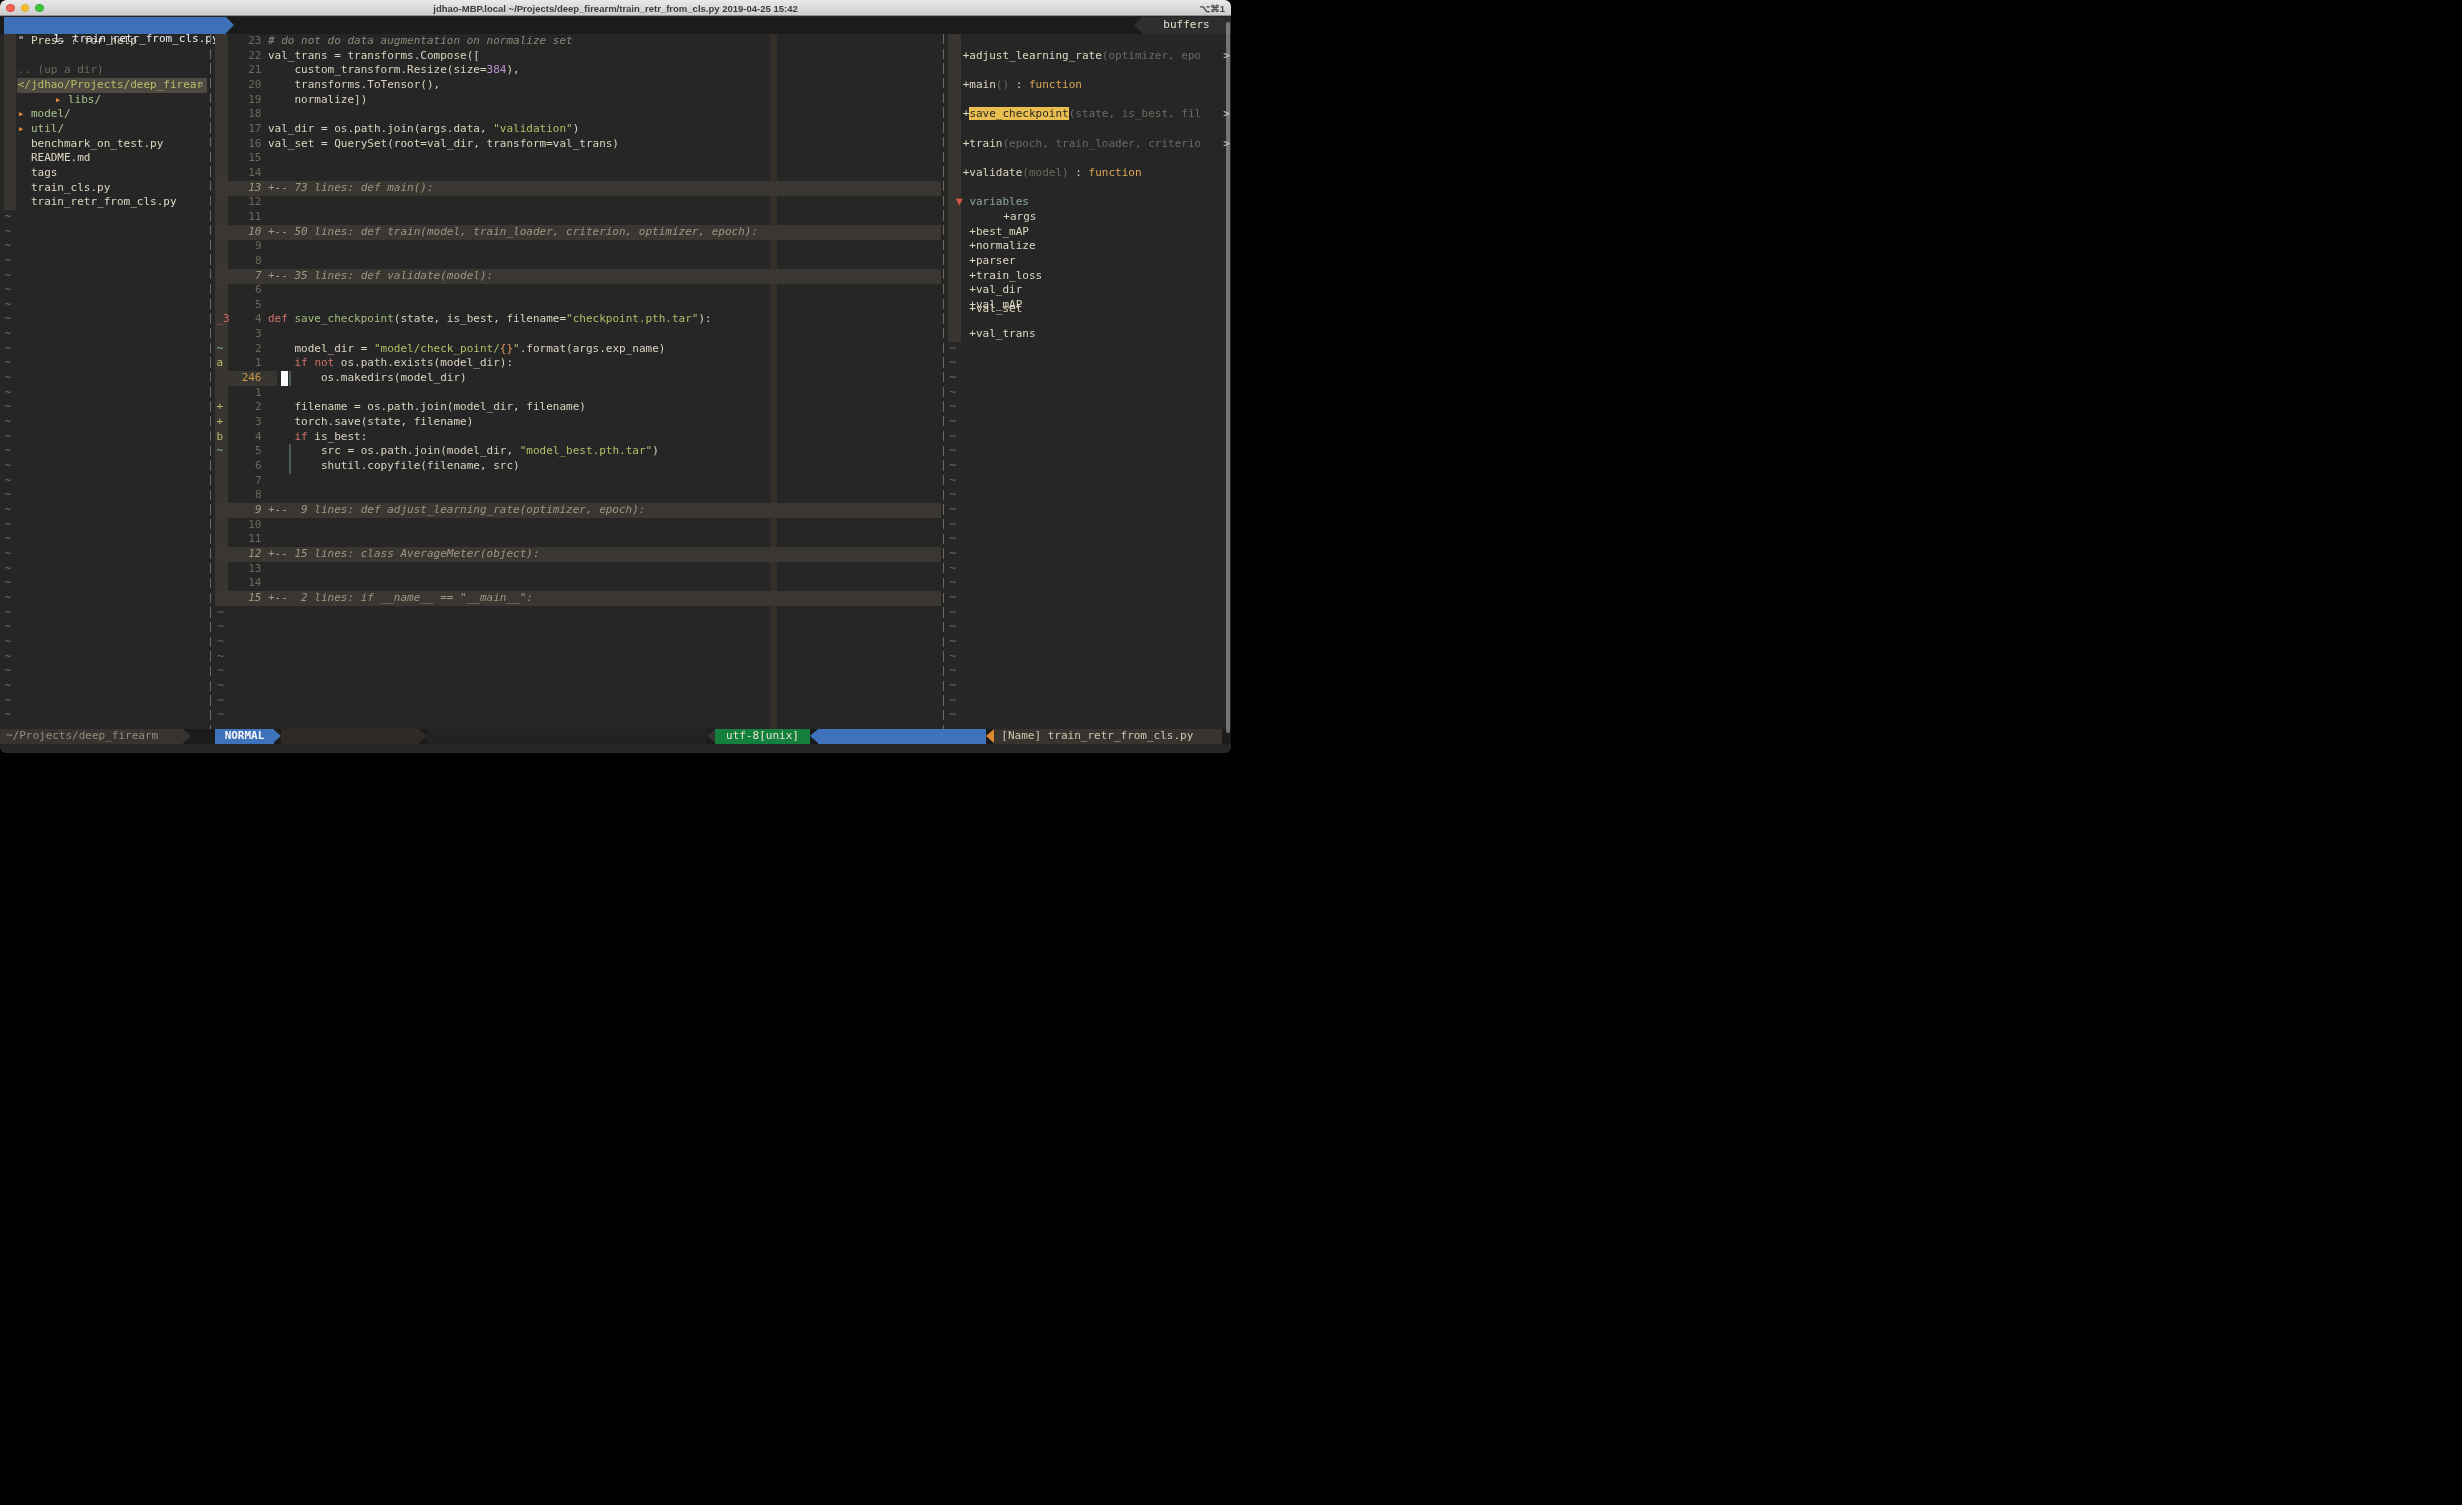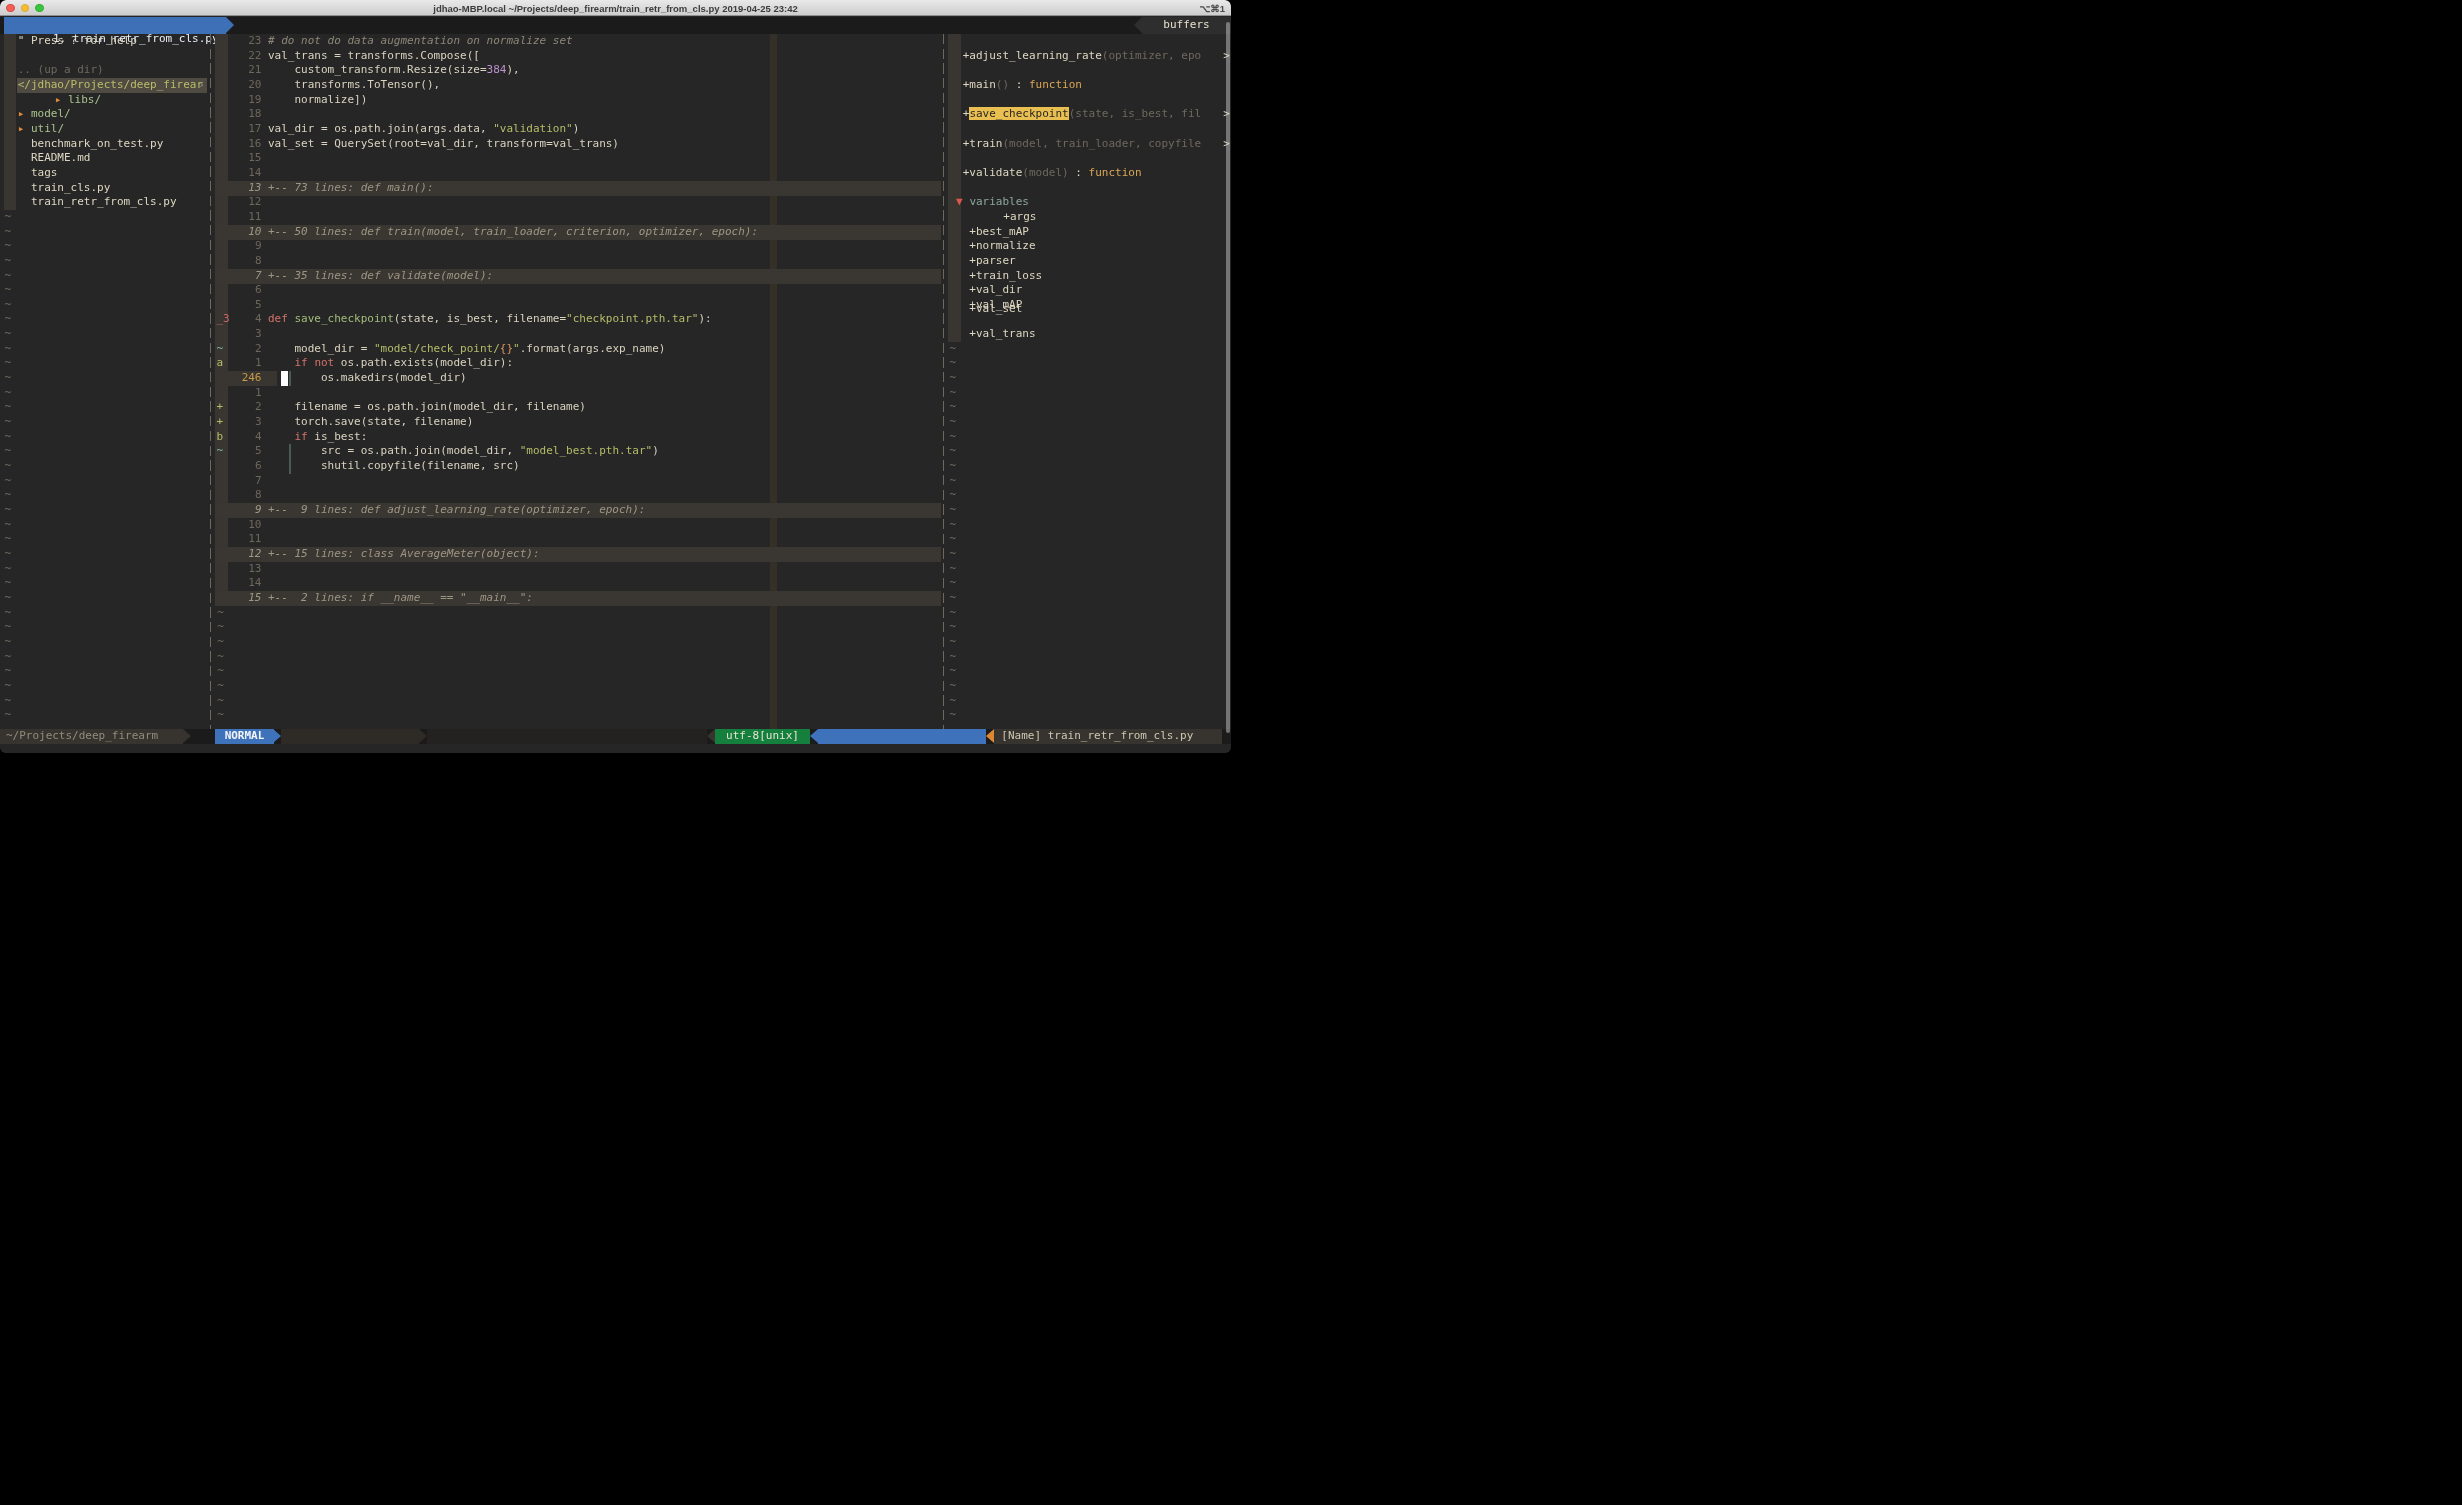--- a/index.html
+++ b/index.html
@@ -86,21 +86,21 @@
 </style>
 </head>
 <body>
 
 <div class="screen">
 
   <div class="titlebar">
     <span class="tl red"></span>
     <span class="tl yel"></span>
     <span class="tl grn"></span>
-    <div class="title-text">jdhao-MBP.local  ~/Projects/deep_firearm/train_retr_from_cls.py  2019-04-25 23:42</div>
+    <div class="title-text">jdhao-MBP.local  ~/Projects/deep_firearm/train_retr_from_cls.py  2019-04-25 15:42</div>
     <div class="hotkey">⌥⌘1</div>
   </div>
 
   <div class="tabline">
     <div class="tab">
       <span>1. train_retr_from_cls.py</span>
       <i class="tab-arrow"></i>
     </div>
     <i class="buffers-notch"></i>
     <div class="buffers">buffers</div>
@@ -212,21 +212,21 @@
     </div>
   <div class="vsep" style="left:940px">
       <i></i>
     </div>
 
   <div class="win" id="tagbar">
       <div class="stripe" style="left: 0px; top: 0px; width: 12.5px; height: 308px;"></div>
       <div class="row" style="top: 14.7px;"><span style="position: absolute; left: 1.5px; white-space: pre;"><span class="c-file">  +adjust_learning_rate</span><span class="c-dim">(optimizer, epo</span></span><span class="trunc" style="color: rgb(222, 216, 194);">&gt;</span></div>
       <div class="row" style="top: 44px;"><span style="position: absolute; left: 1.5px; white-space: pre;"><span class="c-file">  +main</span><span class="c-dim">()</span><span class="c-file"> : </span><span class="c-typ">function</span></span></div>
       <div class="row" style="top: 73px;"><span style="position: absolute; left: 1.5px; white-space: pre;"><span class="c-file">  +</span><span class="c-hl">save_checkpoint</span><span class="c-dim">(state, is_best, fil</span></span><span class="trunc" style="color: rgb(222, 216, 194);">&gt;</span></div>
-      <div class="row" style="top: 103px;"><span style="position: absolute; left: 1.5px; white-space: pre;"><span class="c-file">  +train</span><span class="c-dim">(model, train_loader, copyfile</span></span><span class="trunc" style="color: rgb(222, 216, 194);">&gt;</span></div>
+      <div class="row" style="top: 103px;"><span style="position: absolute; left: 1.5px; white-space: pre;"><span class="c-file">  +train</span><span class="c-dim">(epoch, train_loader, criterio</span></span><span class="trunc" style="color: rgb(222, 216, 194);">&gt;</span></div>
       <div class="row" style="top: 132px;"><span style="position: absolute; left: 1.5px; white-space: pre;"><span class="c-file">  +validate</span><span class="c-dim">(model)</span><span class="c-file"> : </span><span class="c-typ">function</span></span></div>
       <div class="row" style="top: 161px;"><span style="position: absolute; left: 1.5px; white-space: pre;"><span class="c-varrow"> ▼ </span><span class="c-kind">variables</span></span></div>
       <div class="row" style="top: 176px; margin-left: 34px;"><span style="position: absolute; left: 1.5px; white-space: pre;"><span class="c-file">   +args</span></span></div>
       <div class="row" style="top: 191px;"><span style="position: absolute; left: 1.5px; white-space: pre;"><span class="c-file">   +best_mAP</span></span></div>
       <div class="row" style="top: 205px;"><span style="position: absolute; left: 1.5px; white-space: pre;"><span class="c-file">   +normalize</span></span></div>
       <div class="row" style="top: 220px;"><span style="position: absolute; left: 1.5px; white-space: pre;"><span class="c-file">   +parser</span></span></div>
       <div class="row" style="top: 235px;"><span style="position: absolute; left: 1.5px; white-space: pre;"><span class="c-file">   +train_loss</span></span></div>
       <div class="row" style="top: 249px;"><span style="position: absolute; left: 1.5px; white-space: pre;"><span class="c-file">   +val_dir</span></span></div>
       <div class="row" style="top: 264px;"><span style="position: absolute; left: 1.5px; white-space: pre;"><span class="c-file">   +val_mAP</span></span></div>
       <div class="row" style="top: 268px; padding-left: 37px;"><span style="position: absolute; left: 1.5px; white-space: pre;"><span class="c-file">   +val_set</span></span></div>

